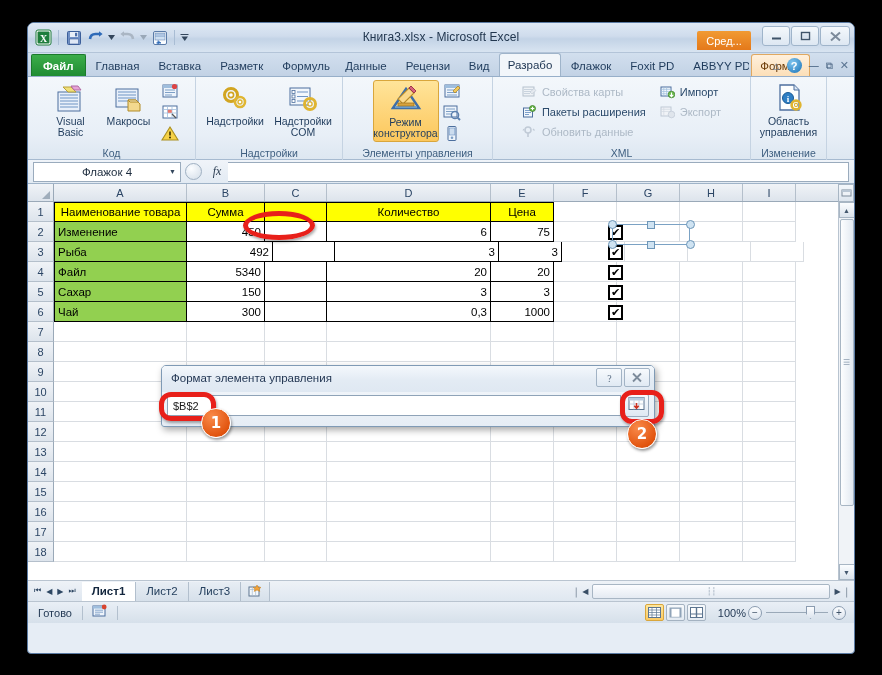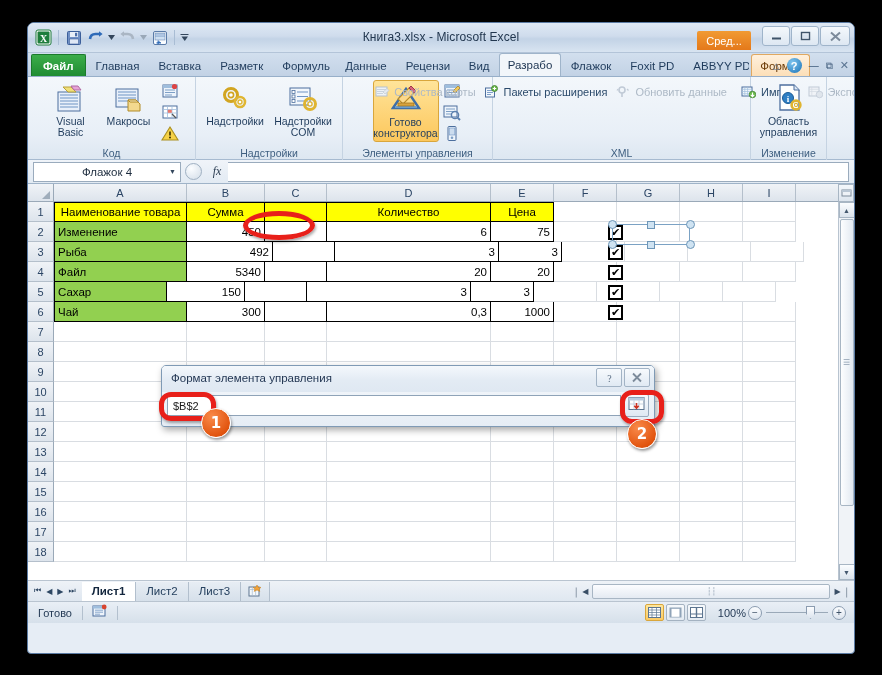--- a/index.html
+++ b/index.html
@@ -120,21 +120,21 @@
   .bigbtn.wide { width: 66px; }
   .bigbtn.dis { color: #a8b4c2; }
   .bigbtn .gi { height: 34px; display:flex; align-items:center; justify-content:center; }
   .bigbtn.sel {
     background: linear-gradient(to bottom,#ffe49a,#fcc75c);
     border: 1px solid #d9a63c; border-radius: 3px;
   }
   .smallcol { display: flex; flex-direction: column; gap: 1px; padding-top: 1px; }
   .smallbtn { width: 22px; height: 20px; display: flex; align-items: center; justify-content: center; }
   .menurow {
-    display: flex; flex-direction: row; justify-content: center;
+    display: flex; flex-direction: column; justify-content: center;
     gap: 2px; padding-top: 3px;
   }
   .mi {
     display: flex; align-items: center; gap: 4px;
     font-size: 11px; color: #2b4a6b; height: 18px; padding: 0 3px;
     white-space: nowrap;
   }
   .mi.dis { color: #adb9c6; }
   .mi .mic { width: 16px; height: 16px; display: flex; align-items: center; justify-content: center; }
   .arrowdn { font-size: 7px; color: #4a6888; line-height: 6px; }
@@ -568,21 +568,21 @@
           <span class="gi">
             <svg width="34" height="30" viewBox="0 0 34 30">
                 <path d="M4 23 L17 4 L30 23 Z" fill="none" stroke="#3f6fa8" stroke-width="2.4"></path>
                 <path d="M6 22 L28 22" stroke="#6d9ecb" stroke-width="2"></path>
                 <path d="M19 4 L26 11 L16 21 L9 14 Z" fill="#fff" opacity=".0"></path>
                 <path d="M20 3 L25 8 L14 19 L9 14 Z" fill="#fbd88a" stroke="#b88b2a" stroke-width="1.1"></path>
                 <path d="M22 1 L27 6 L25 8 L20 3 Z" fill="#d8627a" stroke="#9c3549" stroke-width="1"></path>
                 <rect x="9" y="18" width="16" height="3" fill="#d9a33c" stroke="#9a6f1d" stroke-width=".7"></rect>
               </svg>
           </span>
-          <span>Готово конструктора</span>
+          <span>Режим конструктора</span>
         </div>
         <div class="smallcol">
           <div class="smallbtn">
             <svg width="18" height="17" viewBox="0 0 18 17">
                 <rect x="2" y="2" width="14" height="12" fill="#eef4fb" stroke="#4d6f9e"></rect>
                 <rect x="2" y="2" width="14" height="3" fill="#9fbedd"></rect>
                 <path d="M4 7 H14 M4 9.5 H14 M4 12 H14" stroke="#7d9fc6" stroke-width="1"></path>
                 <path d="M10 8 L15 3 L17 5 L12 10 Z" fill="#f2c85a" stroke="#a87f20" stroke-width=".7"></path>
               </svg>
           </div>
@@ -789,21 +789,21 @@
         <div class="cell" style="width:62px;border:1px solid #000;border-left:none;border-top:none;"></div>
         <div class="cell num" style="width:164px;border:1px solid #000;border-left:none;border-top:none;">20</div>
         <div class="cell num" style="width:63px;border:1px solid #000;border-left:none;border-top:none;">20</div>
         <div class="cell" style="width:63px"></div>
         <div class="cell" style="width:63px"></div>
         <div class="cell" style="width:63px"></div>
         <div class="cell" style="width:53px"></div>
       </div>
 
       <div class="row">
-        <div class="cell" style="width:113px;background:#92d050;border:1px solid #000;border-top:none;">Сахар</div>
+        <div class="cell" style="width:133px;background:#92d050;border:1px solid #000;border-top:none;">Сахар</div>
         <div class="cell num" style="width:78px;border:1px solid #000;border-left:none;border-top:none;">150</div>
         <div class="cell" style="width:62px;border:1px solid #000;border-left:none;border-top:none;"></div>
         <div class="cell num" style="width:164px;border:1px solid #000;border-left:none;border-top:none;">3</div>
         <div class="cell num" style="width:63px;border:1px solid #000;border-left:none;border-top:none;">3</div>
         <div class="cell" style="width:63px"></div>
         <div class="cell" style="width:63px"></div>
         <div class="cell" style="width:63px"></div>
         <div class="cell" style="width:53px"></div>
       </div>
 

